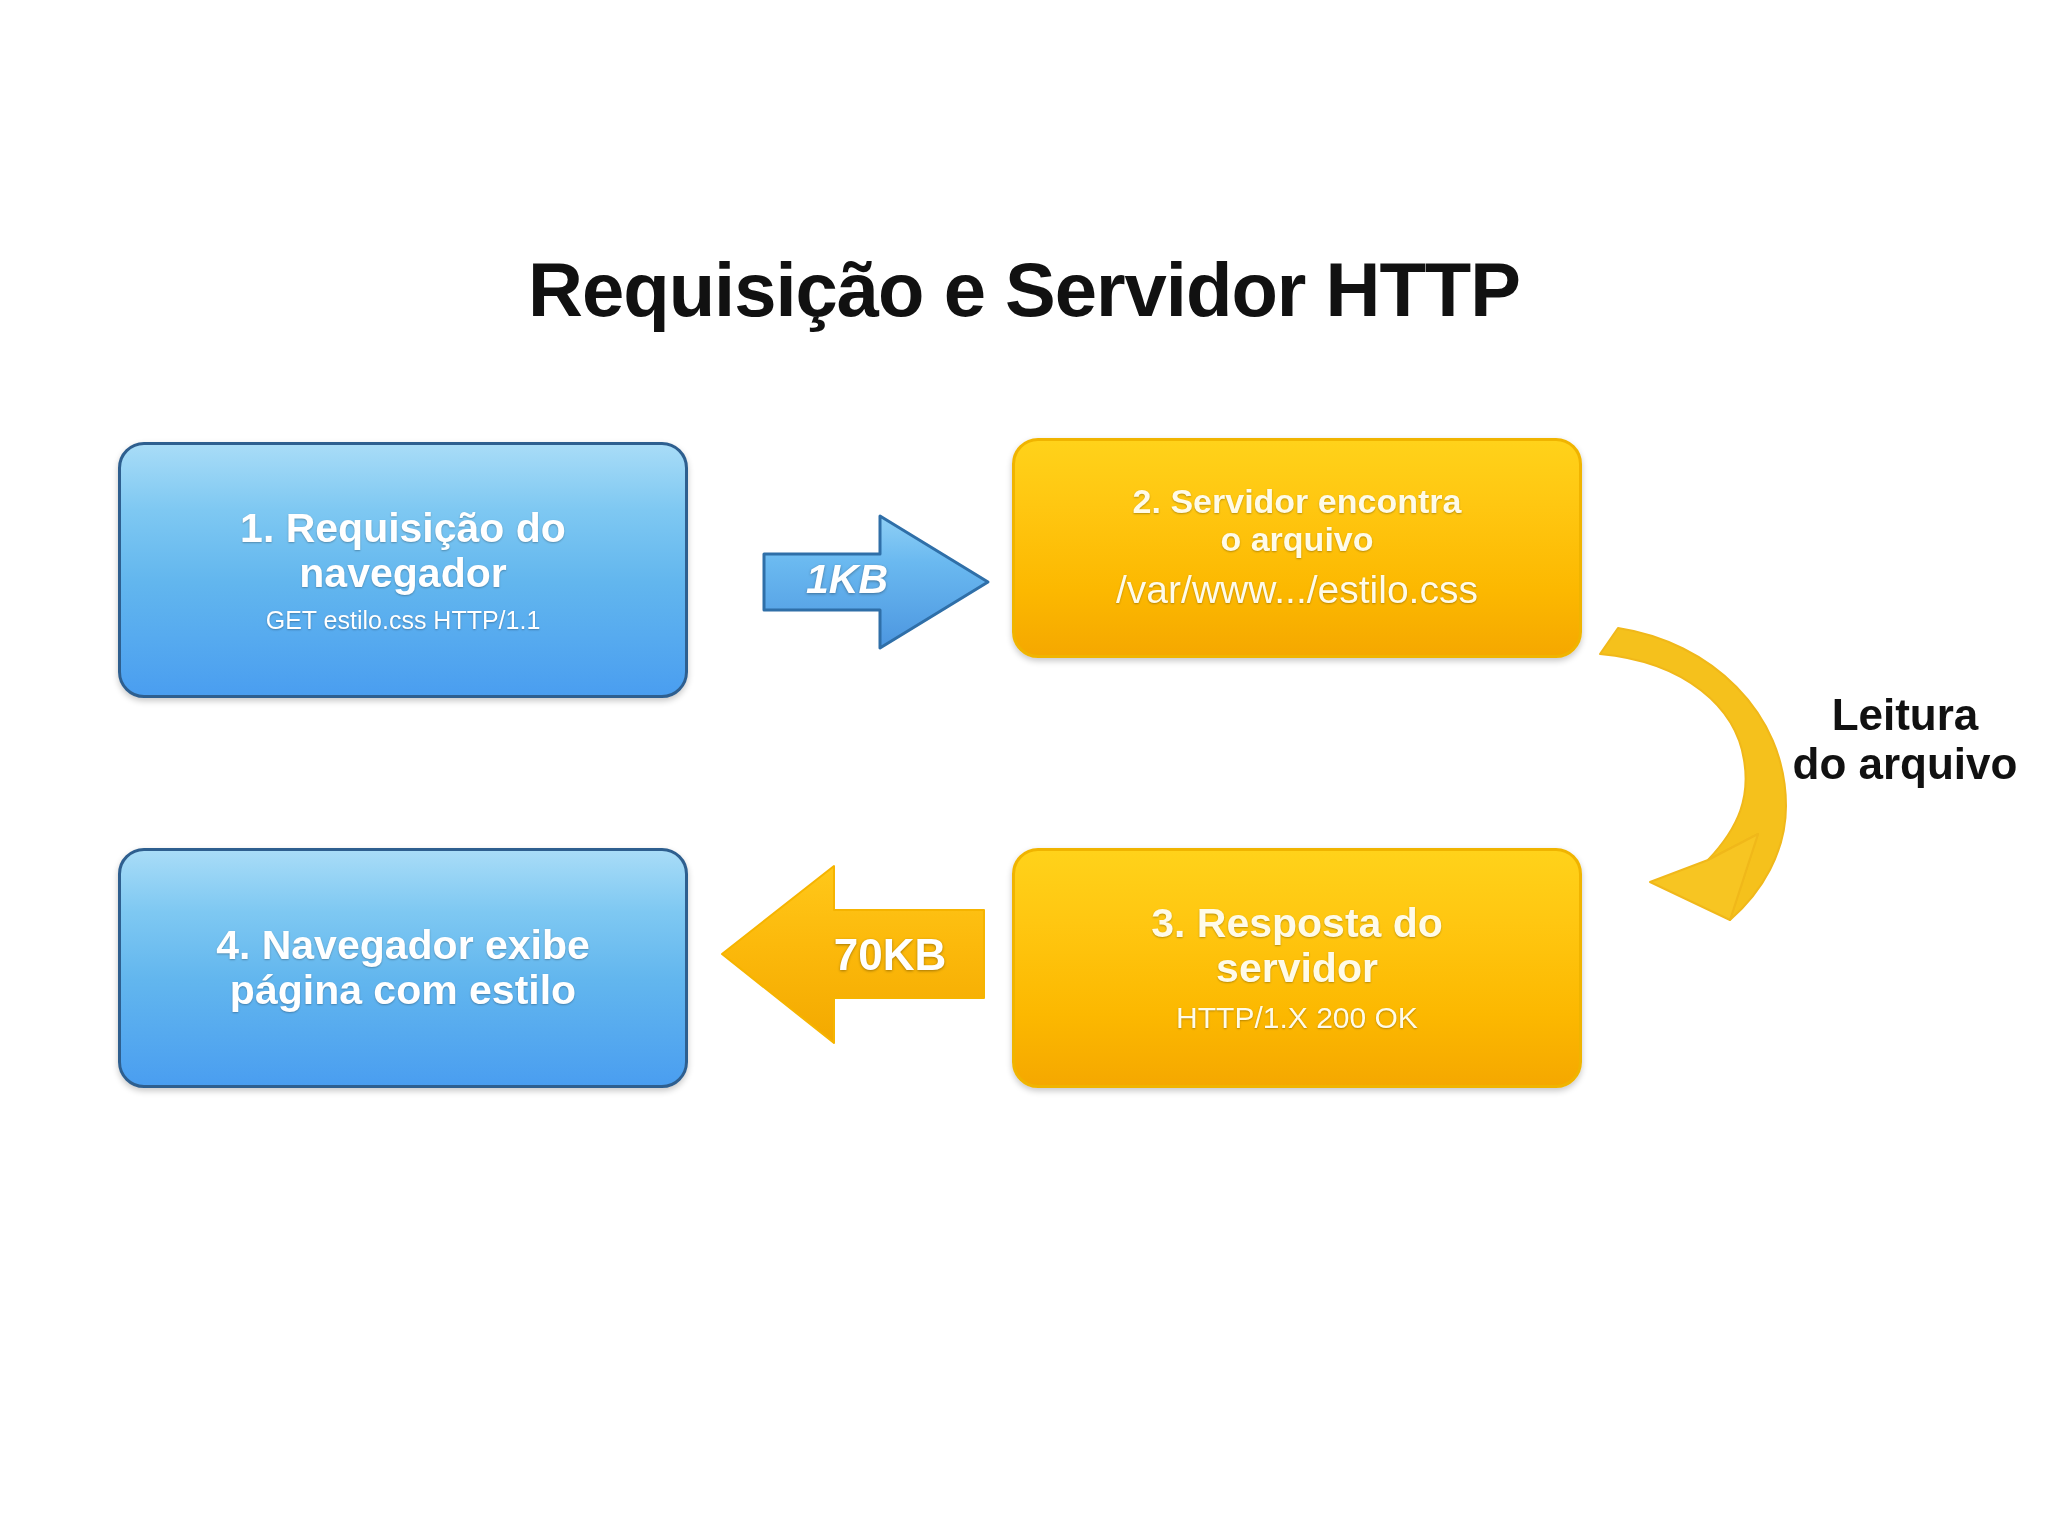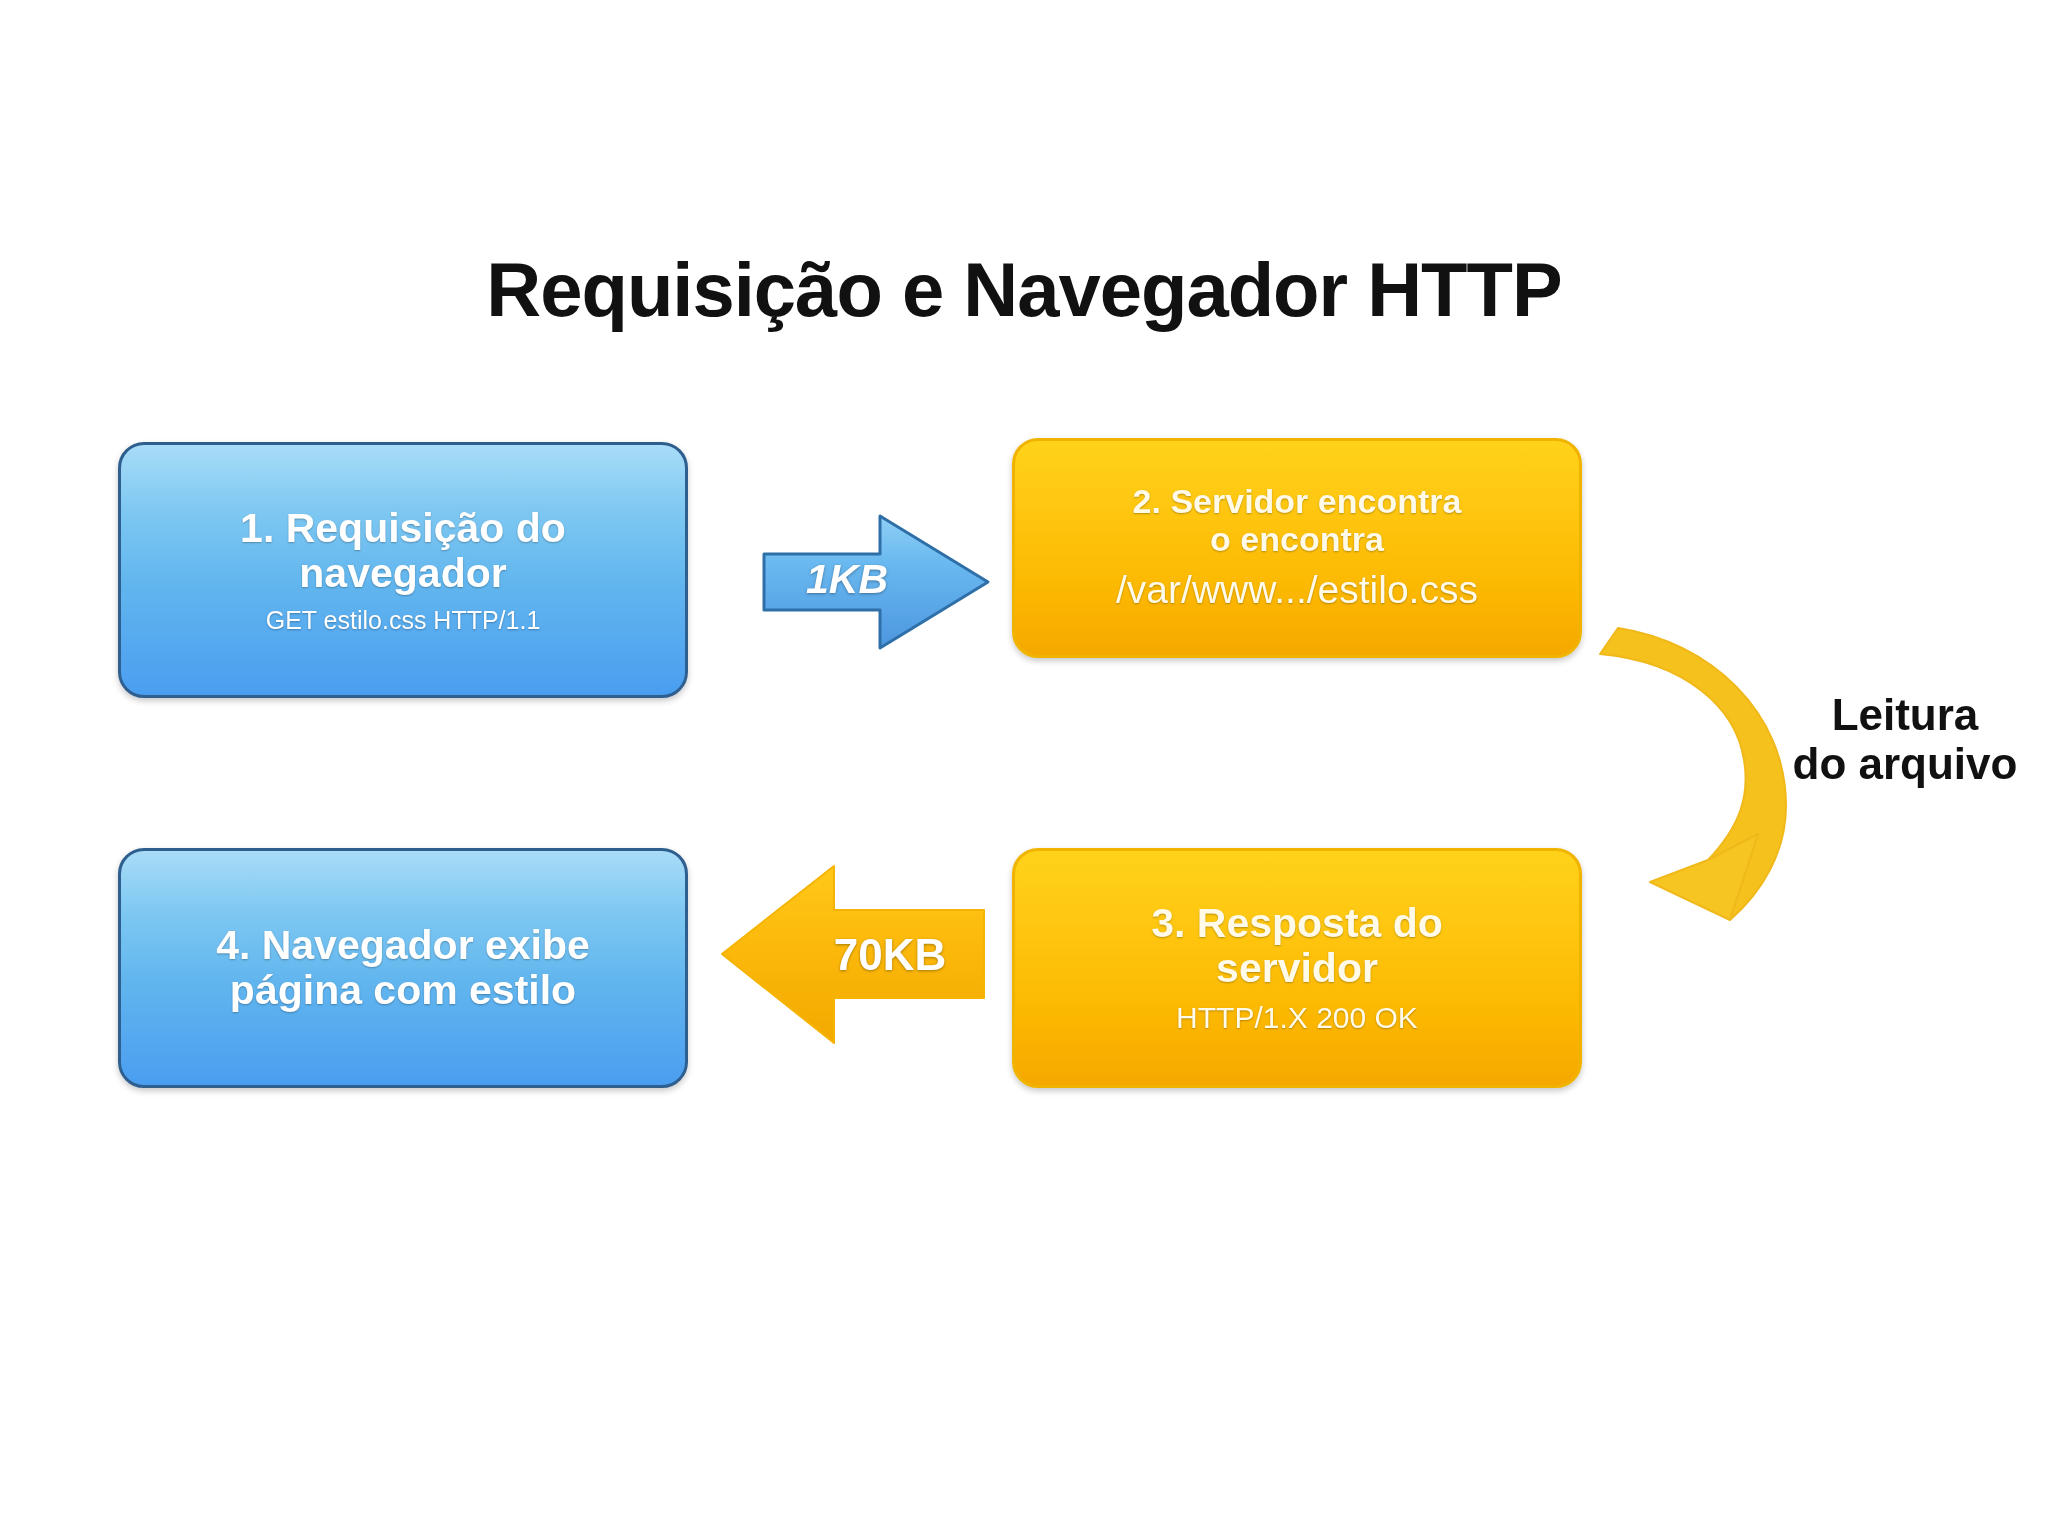--- a/index.html
+++ b/index.html
@@ -130,21 +130,21 @@
     font-weight: bold;
     color: #111111;
     line-height: 1.12;
   }
 </style>
 </head>
 <body>
 
 <div id="canvas">
 
-  <div id="diagram-title">Requisição e Navegador HTTP</div>
+  <div id="diagram-title">Requisição e Servidor HTTP</div>
 
   <div class="box box-blue" id="box-1">
     <div class="title-line">1. Requisição do</div>
     <div class="title-line">navegador</div>
     <div class="sub-line">GET estilo.css HTTP/1.1</div>
   </div>
 
   <div class="block-arrow" id="arrow-1kb">
     <svg width="230" height="140" viewBox="0 0 230 140">
       <defs>
@@ -154,21 +154,21 @@
           <stop offset="100%" stop-color="#4c96e0"></stop>
         </linearGradient>
       </defs>
       <polygon points="2,42 118,42 118,4 226,70 118,136 118,98 2,98" fill="url(#blueArrowGrad)" stroke="#2f6fa8" stroke-width="3" stroke-linejoin="round"></polygon>
     </svg>
     <div class="arrow-label">1KB</div>
   </div>
 
   <div class="box box-orange" id="box-2">
     <div class="title-line">2.  Servidor encontra</div>
-    <div class="title-line">o encontra</div>
+    <div class="title-line">o arquivo</div>
     <div class="sub-line">/var/www.../estilo.css</div>
   </div>
 
   <div id="curved-arrow">
     <svg width="250" height="320" viewBox="0 0 250 320">
       <path d="M 28 8
                C 120 22, 196 92, 196 186
                C 196 232, 172 272, 140 300
                L 168 214
                L 118 240

